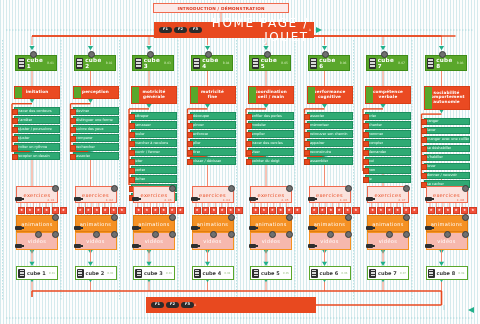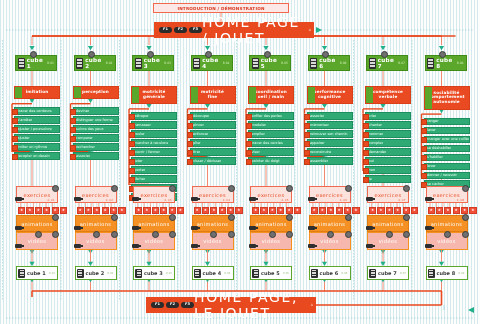--- a/index.html
+++ b/index.html
@@ -30,21 +30,21 @@
     font-size:4.2px;letter-spacing:.2px;color:#d9381e;
     display:flex;align-items:center;justify-content:center;
     font-weight:bold;
   }
   .homebar{
     background:#e8491f;color:#fff;
     display:flex;align-items:center;
     box-shadow:0 0 0 0 #fff;
   }
   .homebar .title{
-    flex:1;text-align:left;font-size:14px;letter-spacing:1.6px;color:#fff;
+    flex:1;text-align:right;font-size:12px;letter-spacing:1.6px;color:#fff;
   }
   .homebar.top{left:154px;top:22px;width:160px;height:16px;}
   .homebar.bottom{left:146px;top:297px;width:170px;height:16px;}
   .fkeys{display:flex;gap:2px;margin-left:5px;}
   .fkey{
     background:#2b2b2b;color:#fff;font-size:3.6px;font-weight:bold;
     border-radius:3px;padding:1px 3px;line-height:1;
     min-width:7px;text-align:center;
   }
   .corner-a{font-size:3.2px;color:#ffd9cf;margin-right:3px;}
@@ -360,21 +360,20 @@
     <div class="title">HOME PAGE / JOUET</div>
     <div class="corner-a">A</div>
   </div>
 
   <div class="node homebar bottom">
     <div class="fkeys">
       <span class="fkey">F1</span>
       <span class="fkey">F2</span>
       <span class="fkey">F3</span>
     </div>
-    <div class="title">HOME PAGE, LE JOUET</div>
     <div class="corner-a">A</div>
   </div>
 
   <div id="columns">
       <div class="node cube" style="left: 15px; top: 55px; width: 42px;">
         <span class="grip">
           <i></i>
           <i></i>
           <i></i>
         </span>

